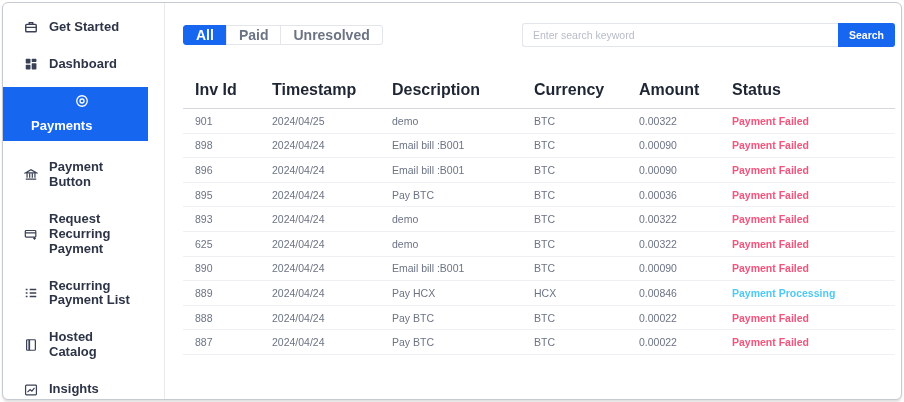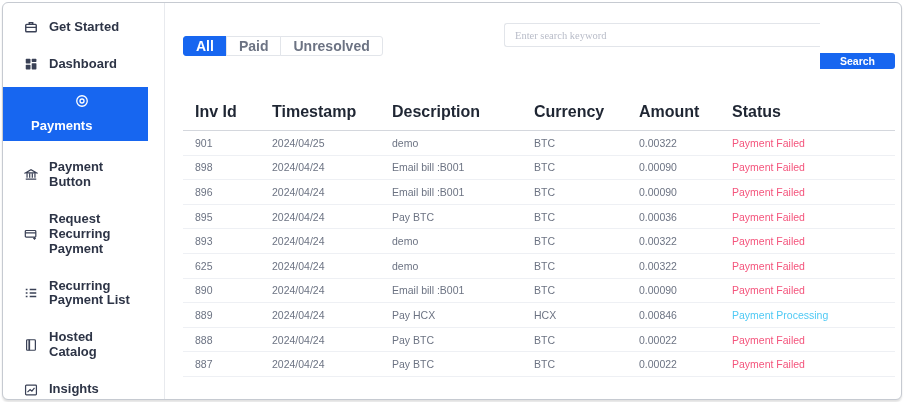--- a/index.html
+++ b/index.html
@@ -30,41 +30,41 @@
     height:20px; padding:0 12px; background:#ffffff; border:1px solid #e2e5ea;
     color:#6c7383; font-size:14px; font-weight:bold; font-family:inherit;
     cursor:pointer; margin-left:-1px; display:flex; align-items:center;
   }
   .filter-btn:first-child { margin-left:0; border-radius:3px 0 0 3px; }
   .filter-btn:last-child { border-radius:0 3px 3px 0; }
   .filter-btn.active { background:#1766f0; border-color:#1766f0; color:#ffffff; }
   .search-group { display:flex; }
   .search-input {
     width:316px; height:24px; border:1px solid #e2e5ea; border-right:none;
-    border-radius:3px 0 0 3px; padding:8px 10px; font-size:10.5px; font-family:Liberation Serif, serif;
+    border-radius:3px 0 0 3px; padding:8px 10px; font-size:10.5px; font-family:Liberation Sans, sans-serif;
     color:#3a4156; outline:none;
   }
   .search-input::placeholder { color:#b8bcc8; }
   .search-btn {
-    height:16px; padding:0 20px; background:#1766f0; border:none; border-radius:0 3px 3px 0;
-    color:#ffffff; font-size:10.5px; font-weight:bold; font-family:inherit; cursor:pointer;margin-top:30px;
+    height:24px; padding:0 11px; background:#1766f0; border:none; border-radius:0 3px 3px 0;
+    color:#ffffff; font-size:10.5px; font-weight:bold; font-family:inherit; cursor:pointer;
   }
   
   .pay-table { width:100%; border-collapse:collapse; margin-top:24px; table-layout:fixed; }
   .pay-table th {
     text-align:left; font-size:16px; font-weight:bold; color:#1f2633;
     padding:10px 12px 9px; border-bottom:1px solid #d4d7dd;
   }
   .pay-table td {
     font-size:10.5px; color:#6c7383; padding:0 12px;
     height:24.6px; border-bottom:1px solid #eef0f4; white-space:nowrap; overflow:hidden;
   }
   .col-inv { width:77px; } .col-ts { width:120px; } .col-desc { width:142px; }
   .col-cur { width:105px; } .col-amt { width:93px; } .col-status { width:auto; }
-  td.status { color:#f4547c; }
+  td.status { color:#f4547c;font-weight:bold; }
   td.status.processing { color:#4fc9f4; }
   tr.data-row { cursor:pointer; }
 </style>
 </head>
 <body>
 
 <div class="window">
 
   <nav class="sidebar">
 

